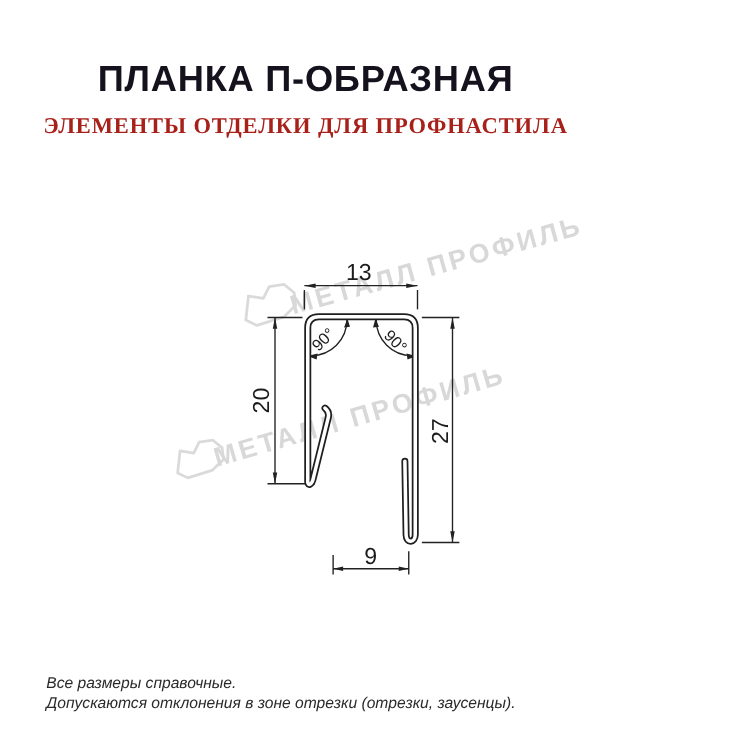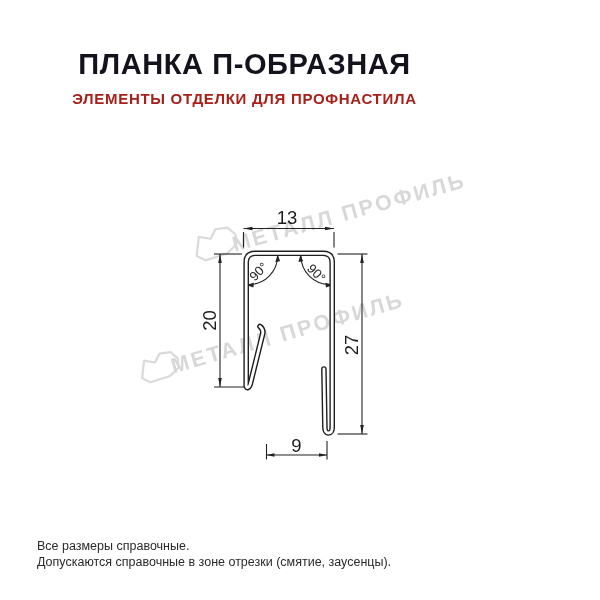--- a/index.html
+++ b/index.html
@@ -10,29 +10,30 @@
   .page{position:absolute;inset:0;width:600px;height:600px;}
 
   .title-block{
     position:absolute;top:50px;left:0;width:489px;text-align:center;
   }
   .title-line{
     font-size:29px;font-weight:800;line-height:29px;letter-spacing:0.6px;
     color:#15121e;
   }
   .subtitle{
-    margin-top:11px;font-size:15px;font-weight:700;letter-spacing:0.7px;
+    margin-top:11px;font-size:18px;font-weight:700;letter-spacing:0.7px;
     color:#a8201a;
+    font-family:Liberation Serif, serif;
   }
 
   .drawing-svg{position:absolute;left:0;top:0;}
 
   .footer{
     position:absolute;left:37px;top:539px;
-    font-size:12.5px;line-height:15.5px;color:#2a2a2a;
+    font-size:12.5px;line-height:15.5px;color:#2a2a2a;font-style:italic;
   }
 
   svg text{font-family:"Liberation Sans", sans-serif;}
   .dim-text{font-size:18.5px;fill:#1c1c1c;}
   .angle-text{font-size:13px;fill:#1c1c1c;}
   .wm-text{font-size:21.5px;font-weight:700;letter-spacing:2.5px;fill:#d8d8d8;}
 </style>
 </head>
 <body>
 
@@ -125,16 +126,16 @@
                L 323.2,253.3
                Q 332.2,253.3 332.2,262.3
                L 332.2,427.5
                C 332.2,434.6 325,434.9 324.9,428
                L 323.9,369"></path>
     </g>
   </svg>
 
   <div class="footer">
     <div>Все размеры справочные.</div>
-    <div>Допускаются справочные в зоне отрезки (смятие, заусенцы).</div>
+    <div>Допускаются отклонения в зоне отрезки (отрезки, заусенцы).</div>
   </div>
 
 </div>
 
 </body></html>

